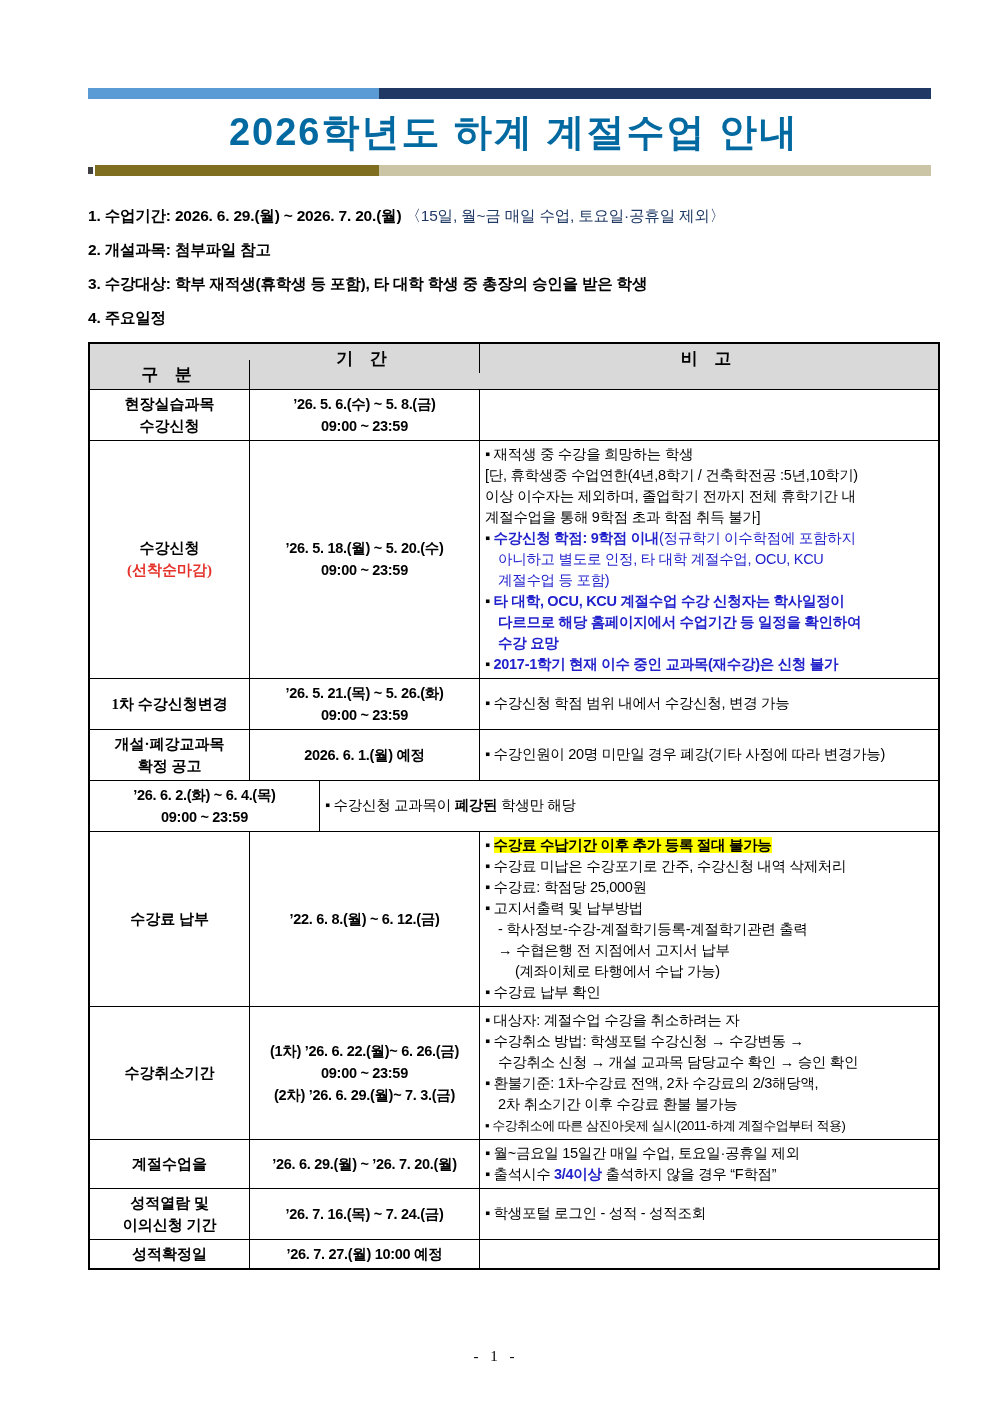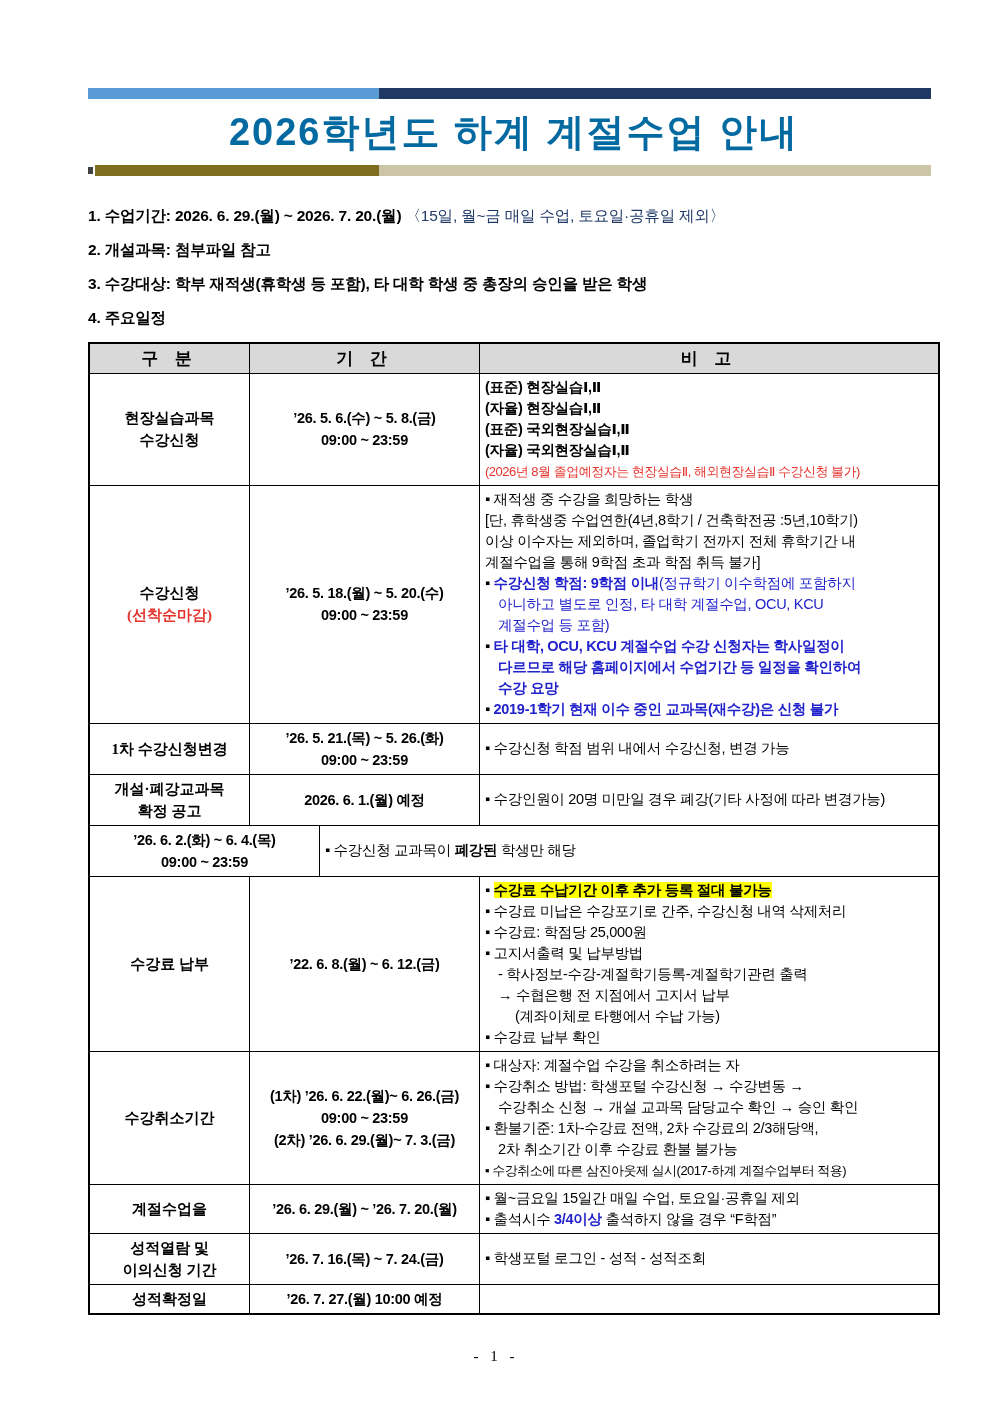--- a/index.html
+++ b/index.html
@@ -33,21 +33,21 @@
   .red{color:var(--text_red);}
   .hl{background:var(--highlight);font-weight:bold;}
   .sm{font-size:13px;letter-spacing:-0.5px;}
   
   #table{margin-top:3px;width:852px;border:2px solid var(--border);box-sizing:border-box;}
   #thead{display:flex;background:var(--header_bg);border-bottom:1px solid var(--border);}
   .hcell{
     height:29px;line-height:29px;text-align:center;font-weight:bold;font-size:17px;
     letter-spacing:6px;box-sizing:border-box;
   }
-  .hcell:nth-child(1){width:160px;border-right:1px solid var(--border);}
+  .hcell:nth-child(1){width:160px;border-right:1px solid var(--border);margin-top:16px;}
   .hcell:nth-child(2){width:230px;border-right:1px solid var(--border);}
   .hcell:nth-child(3){flex:1;}
   .trow{display:flex;border-bottom:1px solid var(--border);align-items:stretch;}
   .trow:last-child{border-bottom:none;}
   .cell{box-sizing:border-box;padding:3px 2px;display:flex;flex-direction:column;justify-content:center;}
   .cat-cell{width:160px;border-right:1px solid var(--border);align-items:center;text-align:center;
     font-weight:bold;font-size:15px;line-height:22px;font-family:Liberation Serif, serif;}
   .period-cell{width:230px;border-right:1px solid var(--border);align-items:center;text-align:center;
     font-weight:bold;font-size:14.5px;line-height:22px;letter-spacing:-0.3px;white-space:nowrap;}
   .note-cell{flex:1;padding:3px 5px;font-size:14.5px;letter-spacing:-0.3px;}
@@ -92,27 +92,20 @@
     <div id="tbody">
         <div class="trow">
           <div class="cell cat-cell">
             <div class="cline">현장실습과목</div>
             <div class="cline">수강신청</div>
           </div>
           <div class="cell period-cell">
             <div class="pline">’26. 5. 6.(수) ~ 5. 8.(금)</div>
             <div class="pline">09:00 ~ 23:59</div>
           </div>
-          <div class="cell note-cell">
-            <div class="nline ind0"><span class="b">(표준) 현장실습Ⅰ,Ⅱ</span></div>
-            <div class="nline ind0"><span class="b">(자율) 현장실습Ⅰ,Ⅱ</span></div>
-            <div class="nline ind0"><span class="b">(표준) 국외현장실습Ⅰ,Ⅱ</span></div>
-            <div class="nline ind0"><span class="b">(자율) 국외현장실습Ⅰ,Ⅱ</span></div>
-            <div class="nline ind0"><span class="red sm">(2026년 8월 졸업예정자는 현장실습Ⅱ, 해외현장실습Ⅱ 수강신청 불가)</span></div>
-          </div>
         </div>
         <div class="trow">
           <div class="cell cat-cell">
             <div class="cline">수강신청</div>
             <div class="cline red">(선착순마감)</div>
           </div>
           <div class="cell period-cell">
             <div class="pline">’26. 5. 18.(월) ~ 5. 20.(수)</div>
             <div class="pline">09:00 ~ 23:59</div>
           </div>
@@ -120,21 +113,21 @@
             <div class="nline ind0"><span>▪ 재적생 중 수강을 희망하는 학생</span></div>
             <div class="nline ind0"><span>[단, 휴학생중 수업연한(4년,8학기 / 건축학전공 :5년,10학기)</span></div>
             <div class="nline ind0"><span>이상 이수자는 제외하며, 졸업학기 전까지 전체 휴학기간 내</span></div>
             <div class="nline ind0"><span>계절수업을 통해 9학점 초과 학점 취득 불가]</span></div>
             <div class="nline ind0"><span>▪ </span><span class="blue b">수강신청 학점: 9학점 이내</span><span class="blue">(정규학기 이수학점에 포함하지</span></div>
             <div class="nline ind1"><span class="blue">아니하고 별도로 인정, 타 대학 계절수업, OCU, KCU</span></div>
             <div class="nline ind1"><span class="blue">계절수업 등 포함)</span></div>
             <div class="nline ind0"><span>▪ </span><span class="blue b">타 대학, OCU, KCU 계절수업 수강 신청자는 학사일정이</span></div>
             <div class="nline ind1"><span class="blue b">다르므로 해당 홈페이지에서 수업기간 등 일정을 확인하여</span></div>
             <div class="nline ind1"><span class="blue b">수강 요망</span></div>
-            <div class="nline ind0"><span>▪ </span><span class="blue b">2019-1학기 현재 이수 중인 교과목(재수강)은 신청 불가</span></div>
+            <div class="nline ind0"><span>▪ </span><span class="blue b">2017-1학기 현재 이수 중인 교과목(재수강)은 신청 불가</span></div>
           </div>
         </div>
         <div class="trow">
           <div class="cell cat-cell">
             <div class="cline">1차 수강신청변경</div>
           </div>
           <div class="cell period-cell">
             <div class="pline">’26. 5. 21.(목) ~ 5. 26.(화)</div>
             <div class="pline">09:00 ~ 23:59</div>
           </div>
@@ -189,21 +182,21 @@
             <div class="pline">(1차) ’26. 6. 22.(월)~ 6. 26.(금)</div>
             <div class="pline">09:00 ~ 23:59</div>
             <div class="pline">(2차) ’26. 6. 29.(월)~ 7. 3.(금)</div>
           </div>
           <div class="cell note-cell">
             <div class="nline ind0"><span>▪ 대상자: 계절수업 수강을 취소하려는 자</span></div>
             <div class="nline ind0"><span>▪ 수강취소 방법: 학생포털 수강신청 → 수강변동 →</span></div>
             <div class="nline ind1"><span>수강취소 신청 →  개설 교과목 담당교수 확인 → 승인 확인</span></div>
             <div class="nline ind0"><span>▪ 환불기준: 1차-수강료 전액, 2차 수강료의 2/3해당액,</span></div>
             <div class="nline ind1"><span>2차 취소기간 이후 수강료 환불 불가능</span></div>
-            <div class="nline ind0"><span class="sm">▪ 수강취소에 따른 삼진아웃제 실시(2017-하계 계절수업부터 적용)</span></div>
+            <div class="nline ind0"><span class="sm">▪ 수강취소에 따른 삼진아웃제 실시(2011-하계 계절수업부터 적용)</span></div>
           </div>
         </div>
         <div class="trow">
           <div class="cell cat-cell">
             <div class="cline">계절수업을</div>
           </div>
           <div class="cell period-cell">
             <div class="pline">’26. 6. 29.(월) ~ ’26. 7. 20.(월)</div>
           </div>
           <div class="cell note-cell">

